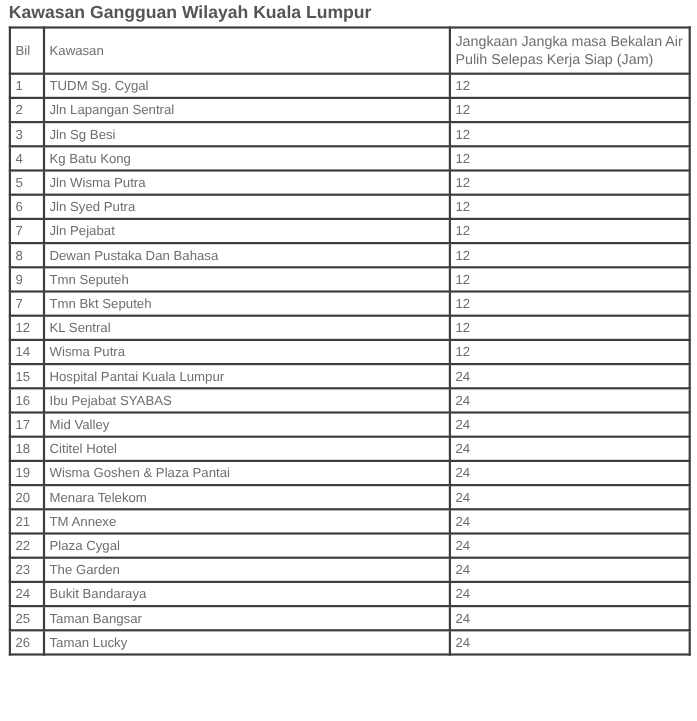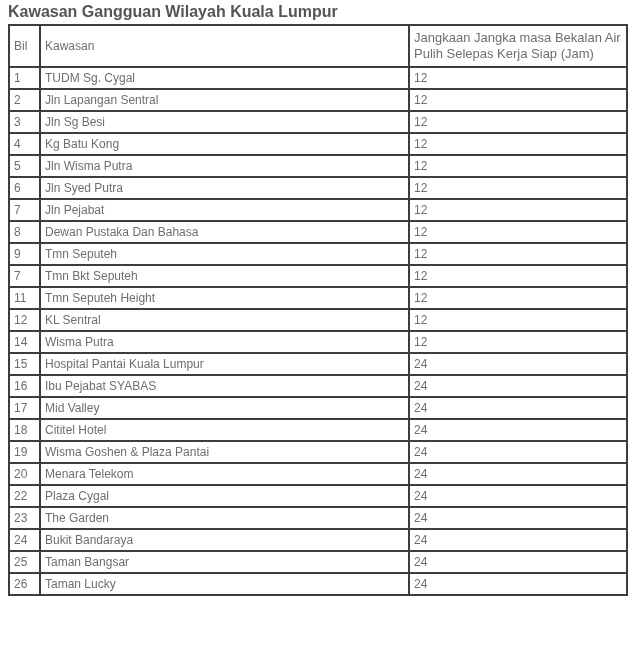--- a/index.html
+++ b/index.html
@@ -118,25 +118,20 @@
           <td>9</td>
           <td>Tmn Seputeh</td>
           <td>12</td>
         </tr>
         <tr>
           <td>7</td>
           <td>Tmn Bkt Seputeh</td>
           <td>12</td>
         </tr>
         <tr>
-          <td>11</td>
-          <td>Tmn Seputeh Height</td>
-          <td>12</td>
-        </tr>
-        <tr>
           <td>12</td>
           <td>KL Sentral</td>
           <td>12</td>
         </tr>
         <tr>
           <td>14</td>
           <td>Wisma Putra</td>
           <td>12</td>
         </tr>
         <tr>
@@ -160,20 +155,25 @@
           <td>24</td>
         </tr>
         <tr>
           <td>19</td>
           <td>Wisma Goshen &amp; Plaza Pantai</td>
           <td>24</td>
         </tr>
         <tr>
           <td>20</td>
           <td>Menara Telekom</td>
+          <td>24</td>
+        </tr>
+        <tr>
+          <td>21</td>
+          <td>TM Annexe</td>
           <td>24</td>
         </tr>
         <tr>
           <td>22</td>
           <td>Plaza Cygal</td>
           <td>24</td>
         </tr>
         <tr>
           <td>23</td>
           <td>The Garden</td>

